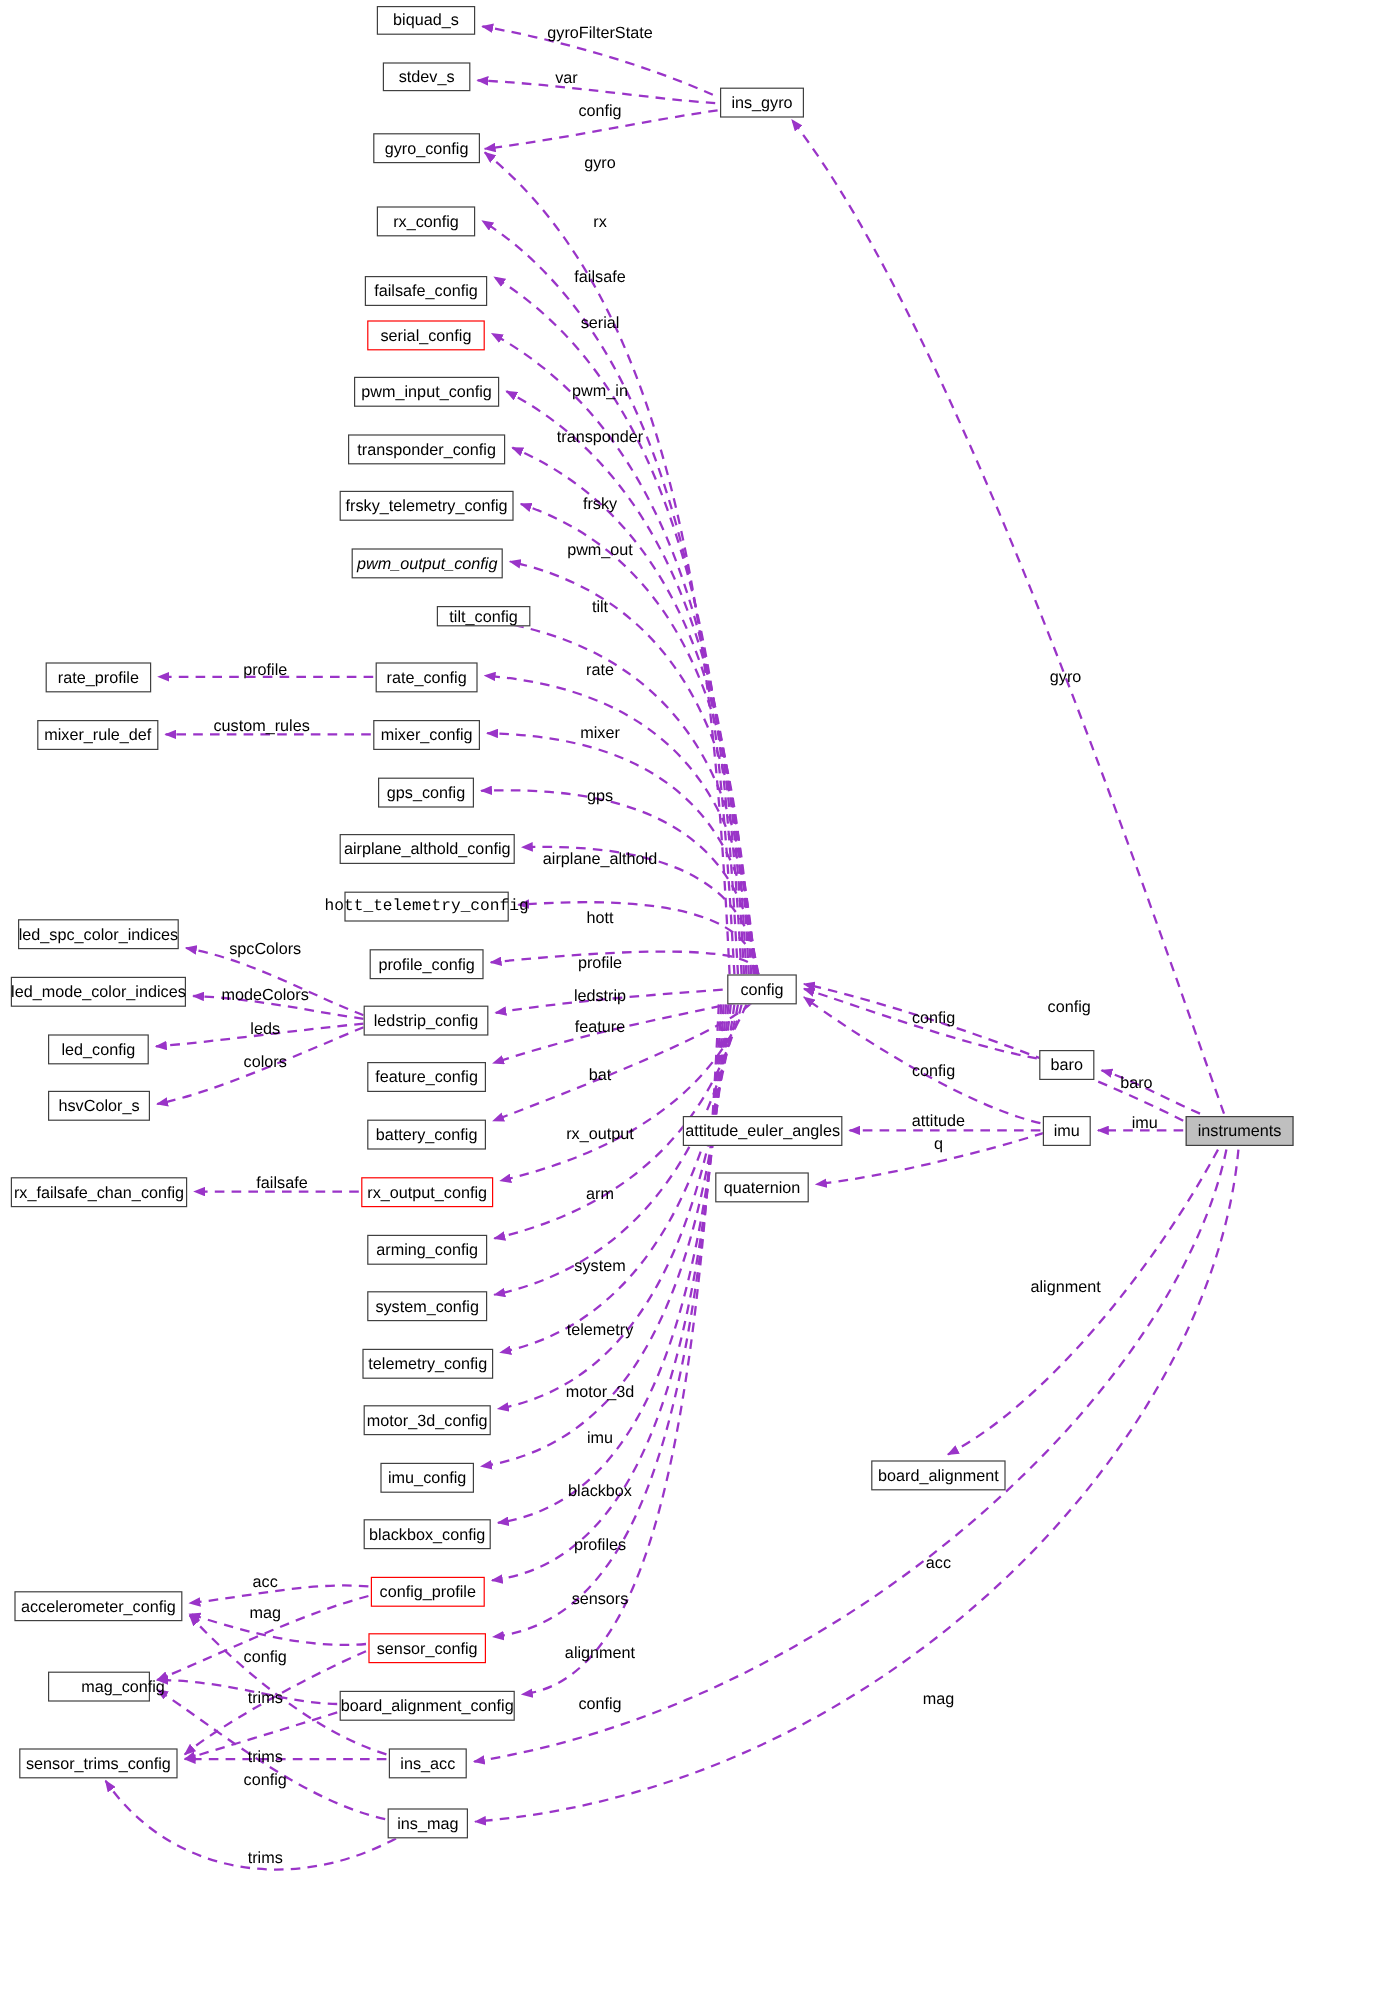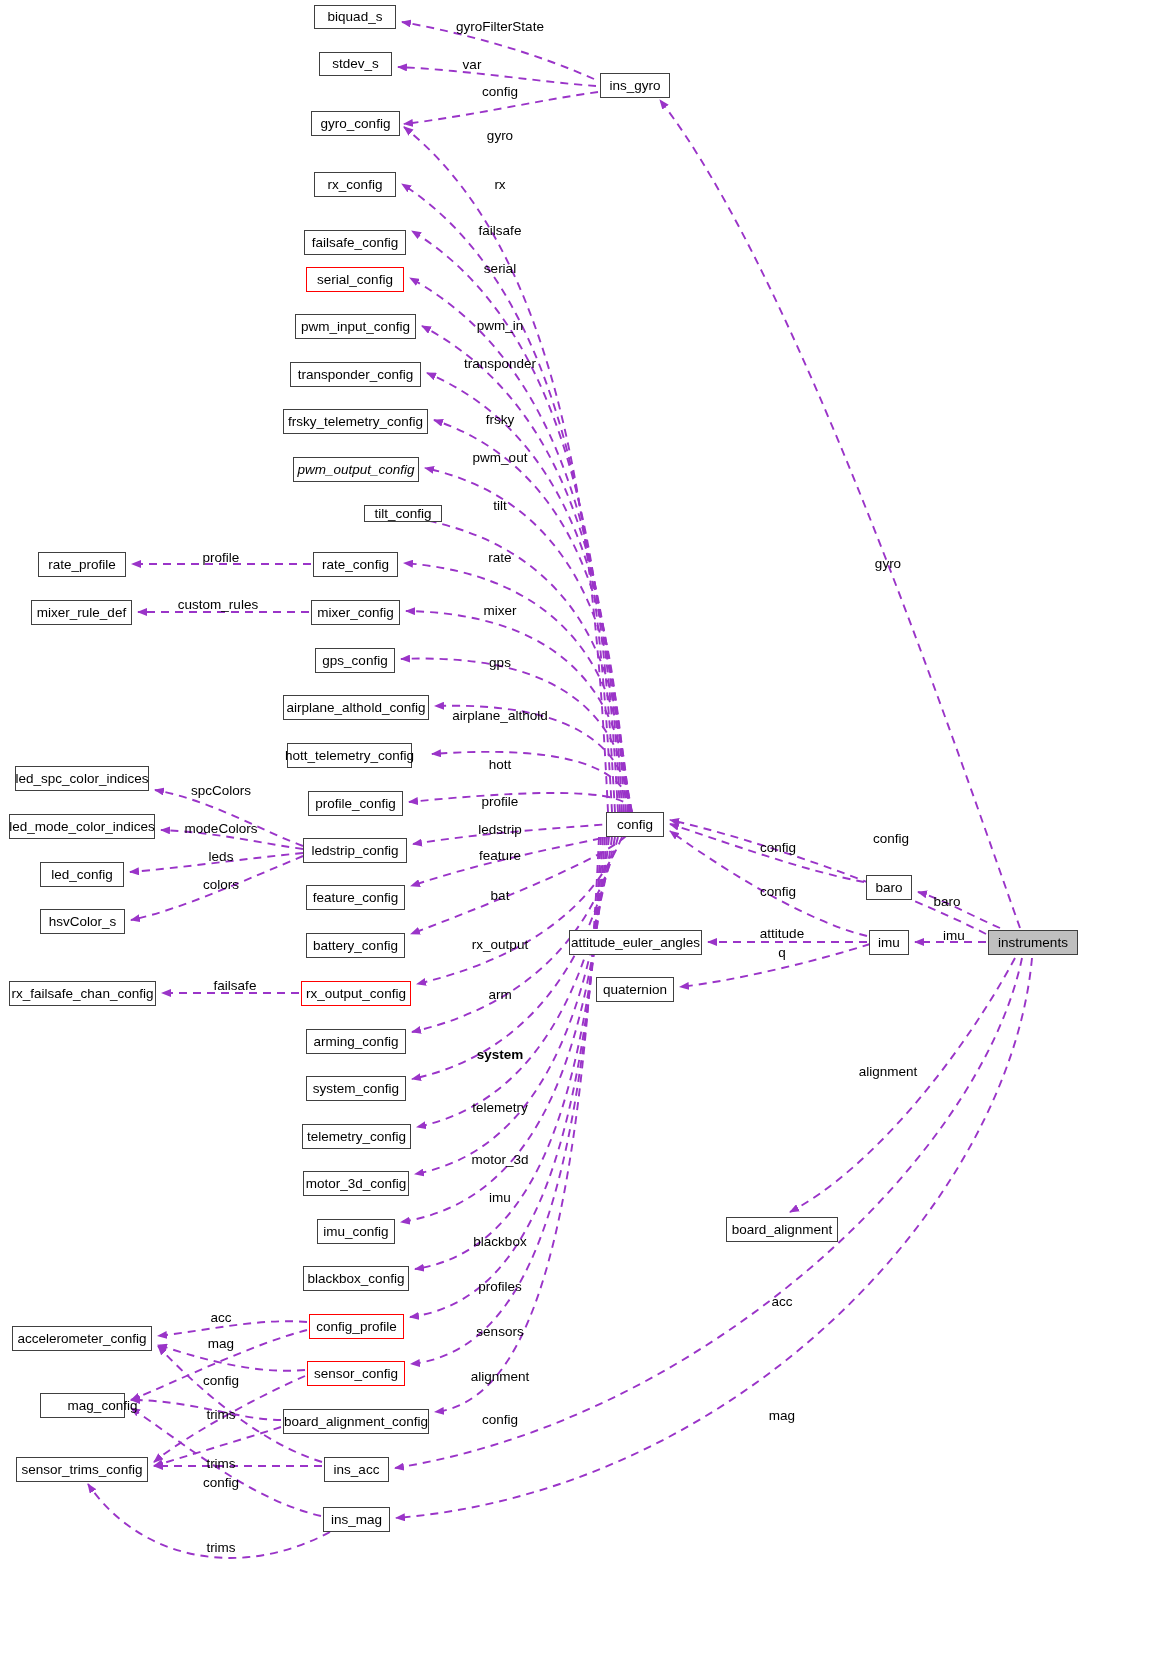--- a/index.html
+++ b/index.html
@@ -162,21 +162,21 @@
       <div class="node" style="left: 290px; top: 362px; width: 131px; height: 25px;">transponder_config</div>
       <div class="node" style="left: 283px; top: 409px; width: 145px; height: 25px;">frsky_telemetry_config</div>
       <div class="node" style="left: 293px; top: 457px; width: 126px; height: 25px; font-style: italic;">pwm_output_config</div>
       <div class="node" style="left: 316px; top: 505px; width: 78px; height: 17px; margin-left: 48px;">tilt_config</div>
       <div class="node" style="left: 38px; top: 552px; width: 88px; height: 25px;">rate_profile</div>
       <div class="node" style="left: 313px; top: 552px; width: 85px; height: 25px;">rate_config</div>
       <div class="node" style="left: 31px; top: 600px; width: 101px; height: 25px;">mixer_rule_def</div>
       <div class="node" style="left: 311px; top: 600px; width: 89px; height: 25px;">mixer_config</div>
       <div class="node" style="left: 315px; top: 648px; width: 80px; height: 25px;">gps_config</div>
       <div class="node" style="left: 283px; top: 695px; width: 146px; height: 25px;">airplane_althold_config</div>
-      <div class="node" style="left: 287px; top: 743px; width: 125px; height: 25px;">hott_telemetry_config</div>
+      <div class="node" style="left: 287px; top: 743px; width: 137px; height: 25px; font-family: Liberation Mono, monospace;">hott_telemetry_config</div>
       <div class="node" style="left: 15px; top: 766px; width: 134px; height: 25px;">led_spc_color_indices</div>
       <div class="node" style="left: 308px; top: 791px; width: 95px; height: 25px;">profile_config</div>
       <div class="node" style="left: 606px; top: 812px; width: 58px; height: 25px;">config</div>
       <div class="node" style="left: 9px; top: 814px; width: 146px; height: 25px;">led_mode_color_indices</div>
       <div class="node" style="left: 303px; top: 838px; width: 104px; height: 25px;">ledstrip_config</div>
       <div class="node" style="left: 40px; top: 862px; width: 84px; height: 25px;">led_config</div>
       <div class="node" style="left: 866px; top: 875px; width: 46px; height: 25px;">baro</div>
       <div class="node" style="left: 306px; top: 885px; width: 99px; height: 25px;">feature_config</div>
       <div class="node" style="left: 40px; top: 909px; width: 85px; height: 25px;">hsvColor_s</div>
       <div class="node" style="left: 569px; top: 930px; width: 133px; height: 25px;">attitude_euler_angles</div>
@@ -233,21 +233,21 @@
       <span class="edge-label" style="left: 891px; top: 839px;">config</span>
       <span class="edge-label" style="left: 500px; top: 896px;">bat</span>
       <span class="edge-label" style="left: 778px; top: 892px;">config</span>
       <span class="edge-label" style="left: 947px; top: 902px;">baro</span>
       <span class="edge-label" style="left: 500px; top: 945px;">rx_output</span>
       <span class="edge-label" style="left: 782px; top: 934px;">attitude</span>
       <span class="edge-label" style="left: 954px; top: 936px;">imu</span>
       <span class="edge-label" style="left: 782px; top: 953px;">q</span>
       <span class="edge-label" style="left: 235px; top: 986px;">failsafe</span>
       <span class="edge-label" style="left: 500px; top: 995px;">arm</span>
-      <span class="edge-label" style="left: 500px; top: 1055px; font-weight: bold;">system</span>
+      <span class="edge-label" style="left: 500px; top: 1055px;">system</span>
       <span class="edge-label" style="left: 500px; top: 1108px;">telemetry</span>
       <span class="edge-label" style="left: 888px; top: 564px;">gyro</span>
       <span class="edge-label" style="left: 500px; top: 1160px;">motor_3d</span>
       <span class="edge-label" style="left: 500px; top: 1198px;">imu</span>
       <span class="edge-label" style="left: 888px; top: 1072px;">alignment</span>
       <span class="edge-label" style="left: 500px; top: 1242px;">blackbox</span>
       <span class="edge-label" style="left: 500px; top: 1287px;">profiles</span>
       <span class="edge-label" style="left: 221px; top: 1318px;">acc</span>
       <span class="edge-label" style="left: 500px; top: 1332px;">sensors</span>
       <span class="edge-label" style="left: 221px; top: 1344px;">mag</span>

